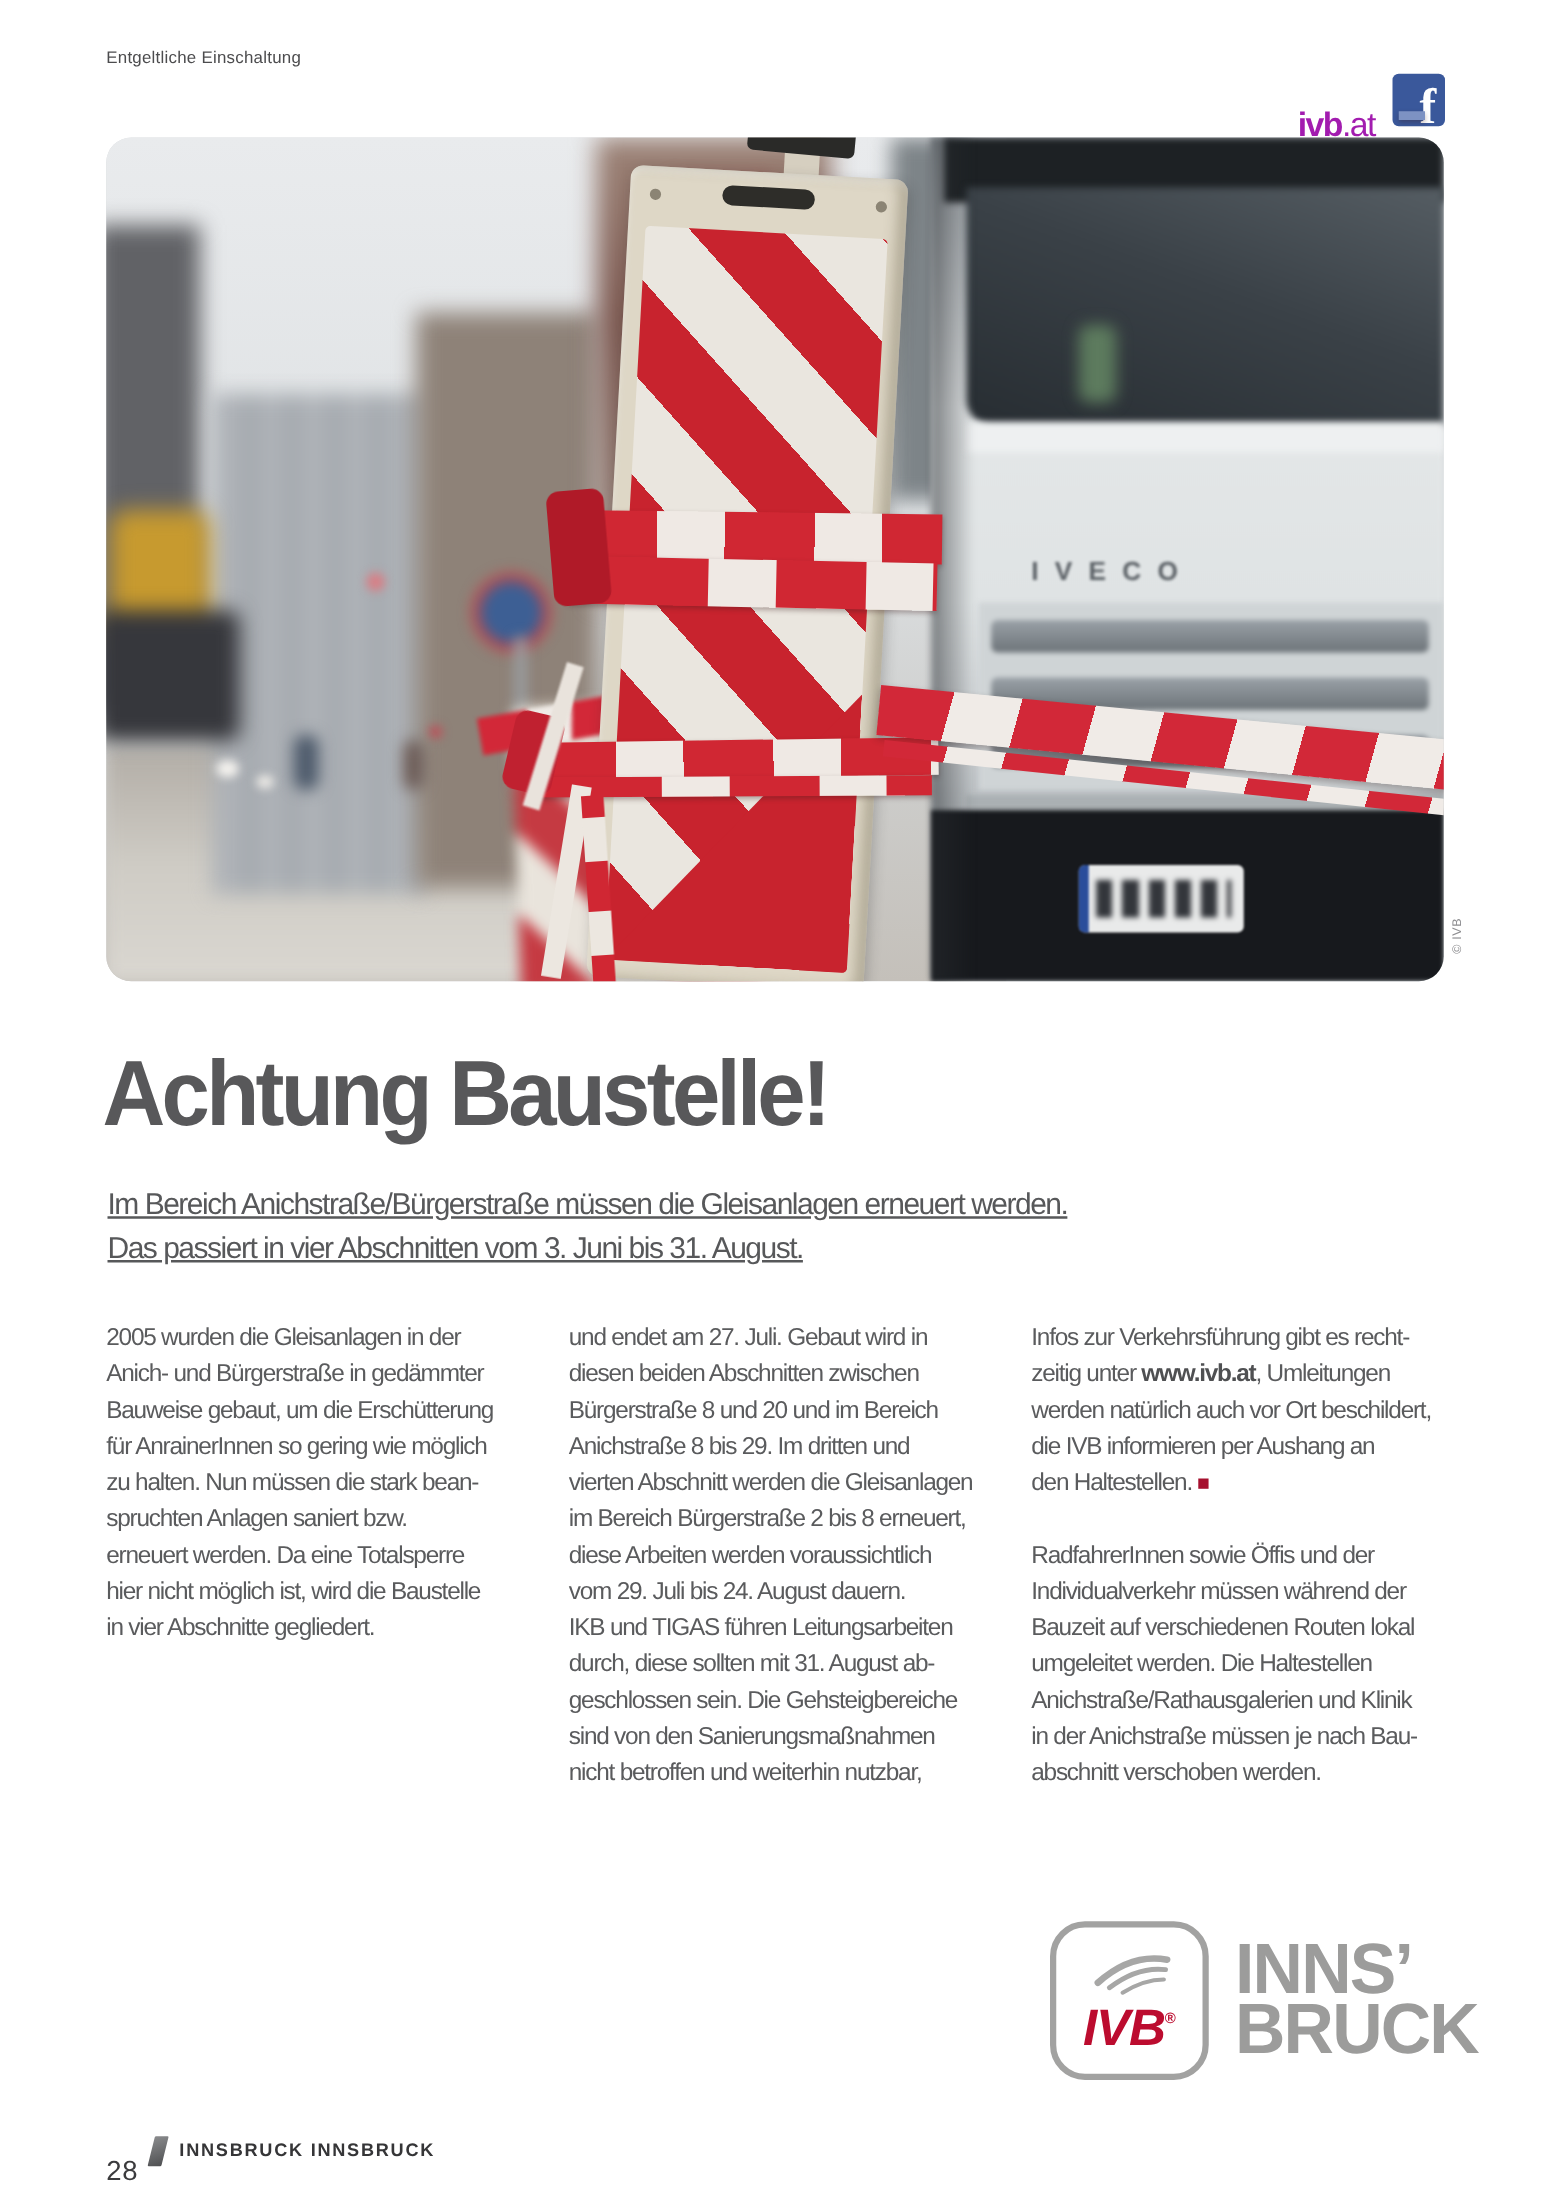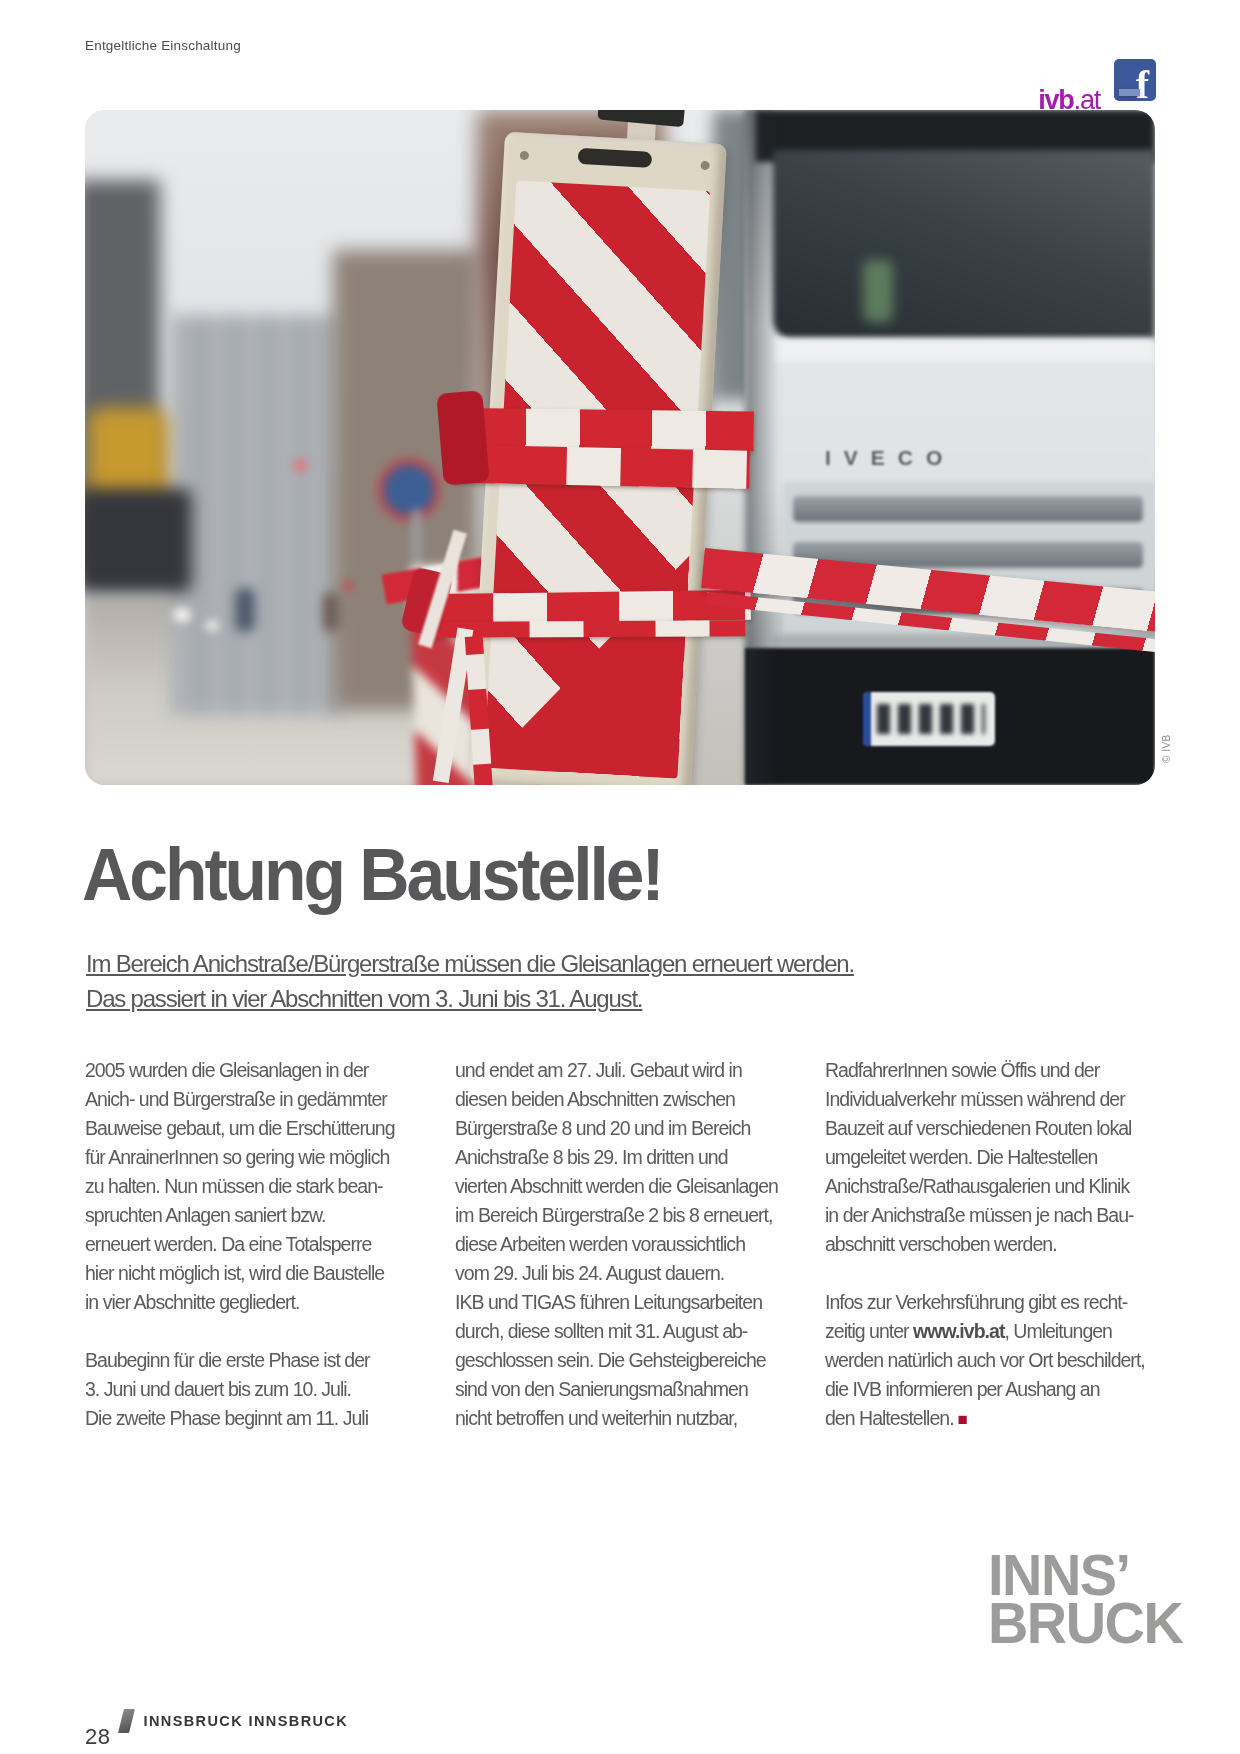--- a/index.html
+++ b/index.html
@@ -239,55 +239,60 @@
     <div class="col">
       <p>2005 wurden die Gleisanlagen in der
 Anich- und Bürgerstraße in gedämmter
 Bauweise gebaut, um die Erschütterung
 für AnrainerInnen so gering wie möglich
 zu halten. Nun müssen die stark bean-
 spruchten Anlagen saniert bzw.
 erneuert werden. Da eine Totalsperre
 hier nicht möglich ist, wird die Baustelle
 in vier Abschnitte gegliedert.</p>
-      <p>Baubeginn für die erste Phase ist der
-3. Juni und dauert bis zum 10. Juli.
-Die zweite Phase beginnt am 11. Juli</p>
     </div>
     <div class="col">
       <p>und endet am 27. Juli. Gebaut wird in
 diesen beiden Abschnitten zwischen
 Bürgerstraße 8 und 20 und im Bereich
 Anichstraße 8 bis 29. Im dritten und
 vierten Abschnitt werden die Gleisanlagen
 im Bereich Bürgerstraße 2 bis 8 erneuert,
 diese Arbeiten werden voraussichtlich
 vom 29. Juli bis 24. August dauern.
 IKB und TIGAS führen Leitungsarbeiten
 durch, diese sollten mit 31. August ab-
 geschlossen sein. Die Gehsteigbereiche
 sind von den Sanierungsmaßnahmen
 nicht betroffen und weiterhin nutzbar,</p>
     </div>
     <div class="col">
+      <p><span>Infos zur Verkehrsführung gibt es recht-
+zeitig unter </span><span class="bold-link">www.ivb.at</span><span>, Umleitungen
+werden natürlich auch vor Ort beschildert,
+die IVB informieren per Aushang an
+den Haltestellen.</span><span class="end-mark">■</span></p>
       <p>RadfahrerInnen sowie Öffis und der
 Individualverkehr müssen während der
 Bauzeit auf verschiedenen Routen lokal
 umgeleitet werden. Die Haltestellen
 Anichstraße/Rathausgalerien und Klinik
 in der Anichstraße müssen je nach Bau-
 abschnitt verschoben werden.</p>
-      <p><span>Infos zur Verkehrsführung gibt es recht-
-zeitig unter </span><span class="bold-link">www.ivb.at</span><span>, Umleitungen
-werden natürlich auch vor Ort beschildert,
-die IVB informieren per Aushang an
-den Haltestellen.</span><span class="end-mark">■</span></p>
-    </div>
-  </div>
-
+    </div>
+  </div>
+
+  <div class="ivb-box">
+    <svg class="ivb-swoosh" viewBox="0 0 100 60">
+      <path d="M8 44 Q48 8 92 16" stroke="#a7a7a6" stroke-width="8" fill="none" stroke-linecap="round"></path>
+      <path d="M22 50 Q56 24 90 28" stroke="#a7a7a6" stroke-width="6" fill="none" stroke-linecap="round"></path>
+      <path d="M38 56 Q64 40 88 40" stroke="#a7a7a6" stroke-width="5" fill="none" stroke-linecap="round"></path>
+    </svg>
+    <div class="ivb-word"><span>IVB</span><sup>®</sup></div>
+  </div>
   <div class="city-logo">
     <div>INNS’</div>
     <div>BRUCK</div>
   </div>
 
   <div class="footer">
     <span class="page-num">28</span>
     <span class="slash"></span>
     <span class="publication">INNSBRUCK INNSBRUCK</span>
   </div>

